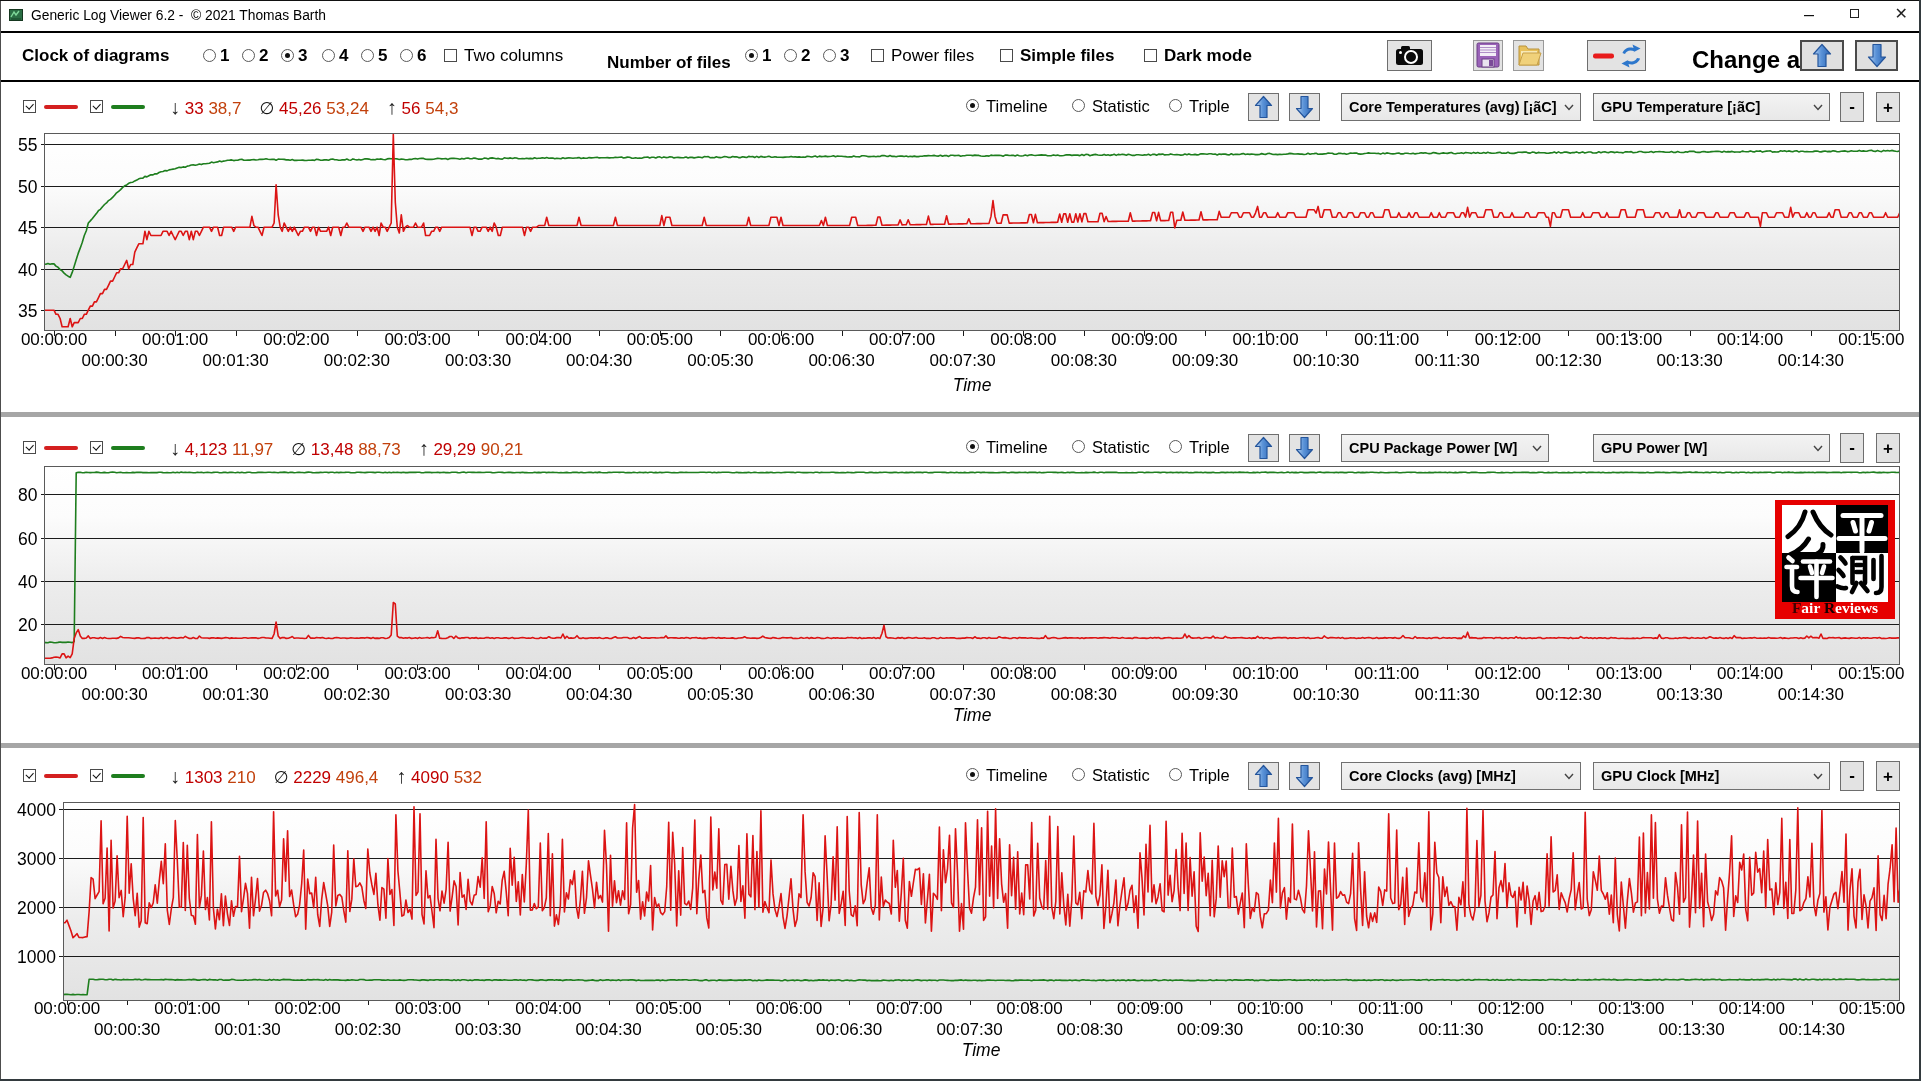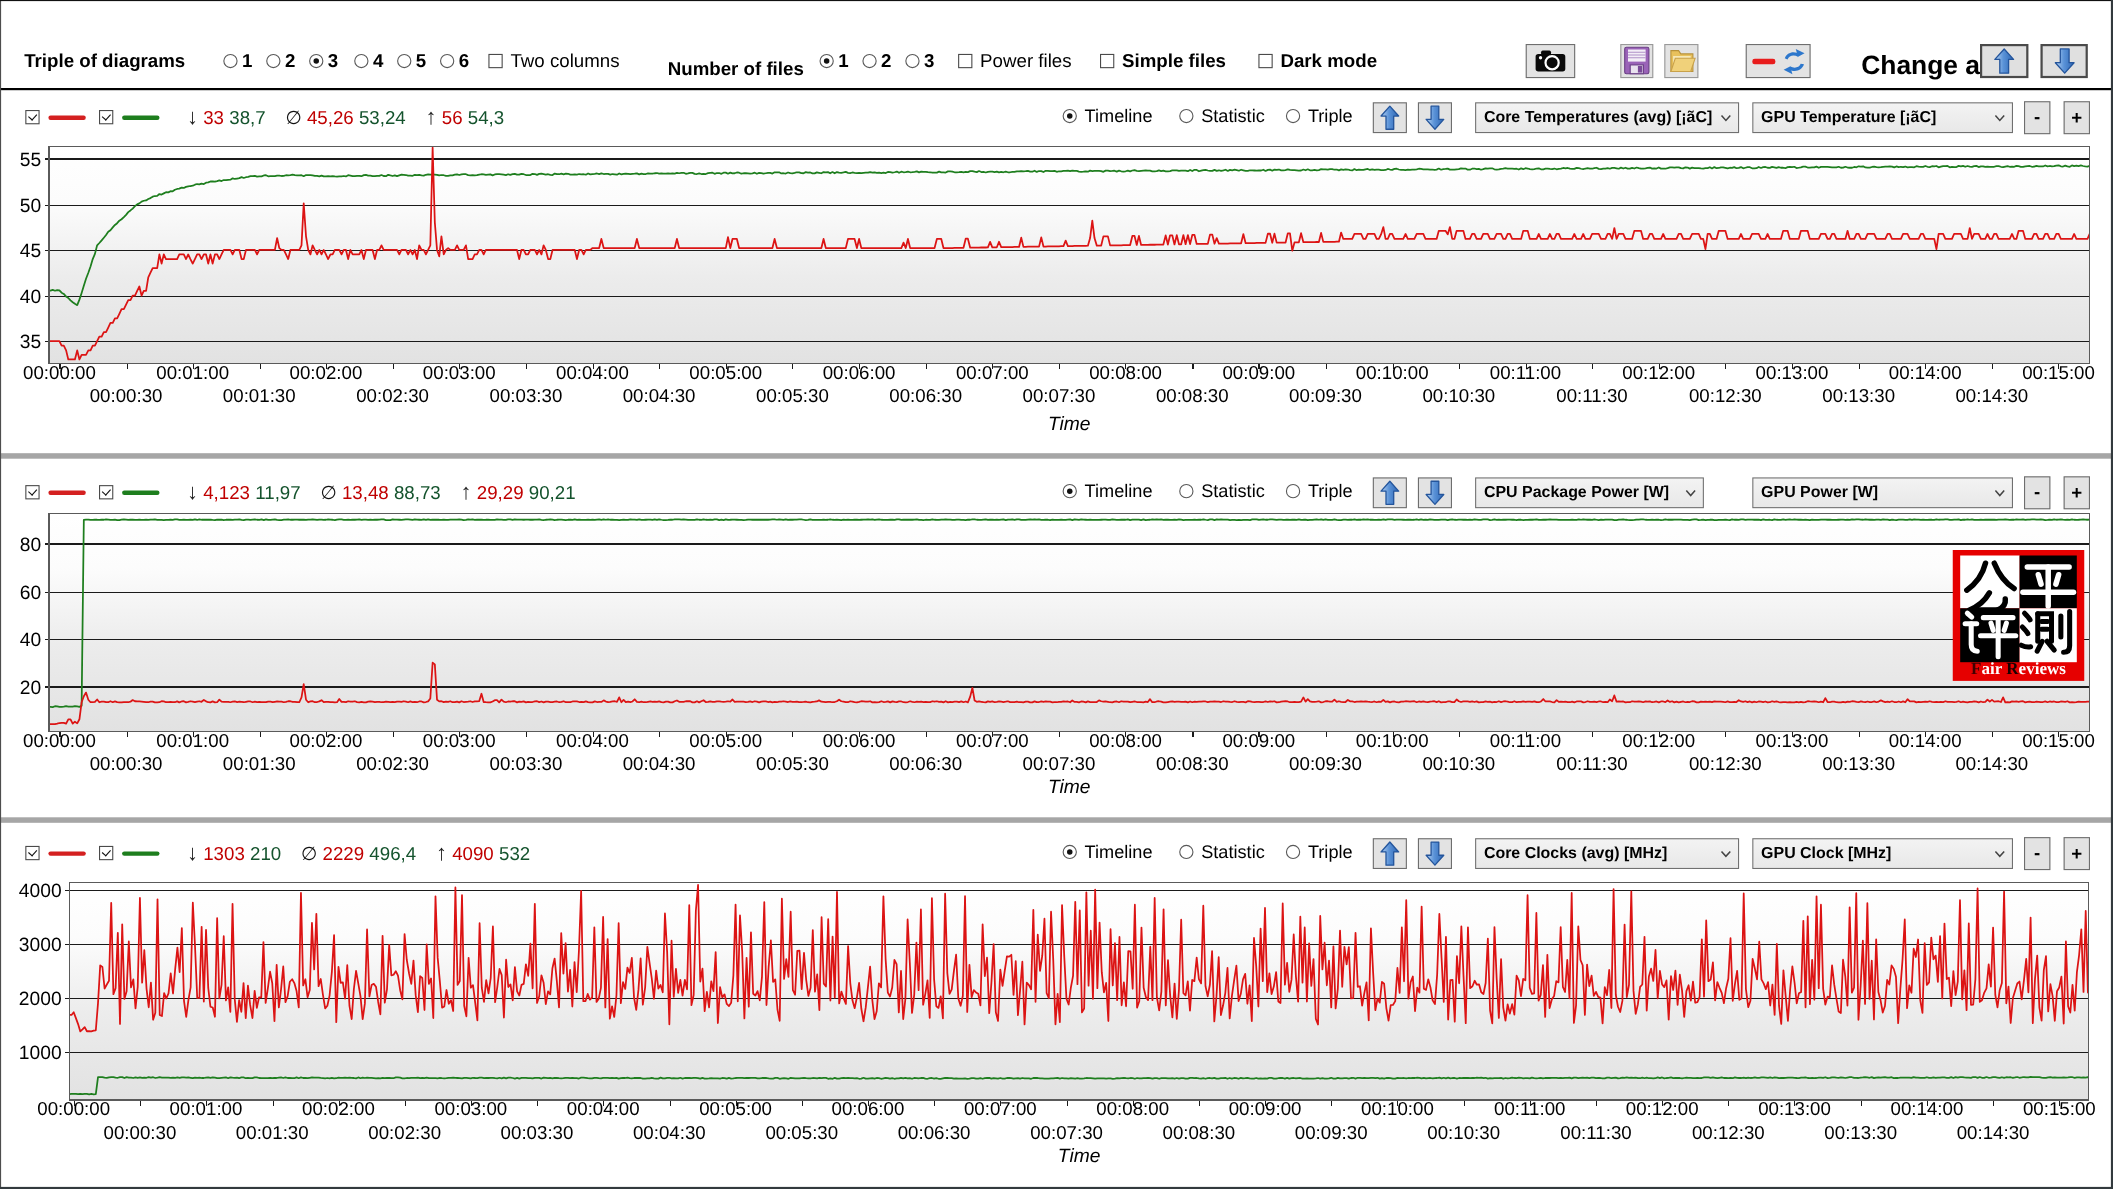--- a/index.html
+++ b/index.html
@@ -29,27 +29,38 @@
 .swatch{display:inline-block;height:4px;width:34px;vertical-align:middle;border-radius:2px}
 
 .btn{position:absolute;background:#e3e3e3;border:1px solid #6e6e6e;text-align:center}
 .btn2{position:absolute;background:#e0e0e0;border:2px solid #4a4a4a;text-align:center}
 .combo{position:absolute;height:28px;background:linear-gradient(#f3f3f3,#e8e8e8);
  border:1px solid #707070;font-weight:bold;font-size:14.5px;line-height:27px;
  padding-left:7px;white-space:nowrap;overflow:hidden}
 .combo .chev{position:absolute;right:6px;top:10px;width:10px;height:7px;line-height:0}
 .combo .chev svg{display:block}
 .statred{color:#c00000}
-.statgrn{color:#14532d}
+.statgrn{color:#c2410c}
 .hdr{position:absolute;left:0;width:100%;height:40px;font-size:16.5px}
 </style></head>
 <body>
 <div id="win">
+ <div id="titlebar">
+      <svg width="16" height="14" viewBox="0 0 16 14" style="position:absolute;left:9px;top:9px">
+        <rect x="0.5" y="0.5" width="13" height="11" fill="#2a6e44" stroke="#15371f" stroke-width="1"></rect>
+        <path d="M2 8 L5 3 L7 6 L10 2" stroke="#7fd89a" stroke-width="1.4" fill="none"></path>
+        <path d="M2 10 L12 10" stroke="#194a2c" stroke-width="1.2" fill="none"></path>
+      </svg>
+      <span id="titletxt">Generic Log Viewer 6.2 -&nbsp; © 2021 Thomas Barth</span>
+  <span class="abs" style="right:107px;top:4px;font-size:18px;color:#111">–</span>
+  <span class="abs" style="right:62px;top:9px;width:9px;height:9px;border:1.2px solid #222"></span>
+  <span class="abs" style="right:13px;top:4px;font-size:16px;color:#222;font-weight:normal">✕</span>
+ </div>
  <div id="toolbar">
-      <span class="bold abs" style="left:22px;top:11px">Triple of diagrams</span>
+      <span class="bold abs" style="left:22px;top:11px">Clock of diagrams</span>
 <span class="radio abs" style="left:203px;top:14px"></span>
 <span class="bold abs" style="left:220px;top:11px">1</span>
 <span class="radio abs" style="left:242px;top:14px"></span>
 <span class="bold abs" style="left:259px;top:11px">2</span>
 <span class="radio sel abs" style="left:281px;top:14px"></span>
 <span class="bold abs" style="left:298px;top:11px">3</span>
 <span class="radio abs" style="left:322px;top:14px"></span>
 <span class="bold abs" style="left:339px;top:11px">4</span>
 <span class="radio abs" style="left:361px;top:14px"></span>
 <span class="bold abs" style="left:378px;top:11px">5</span>

